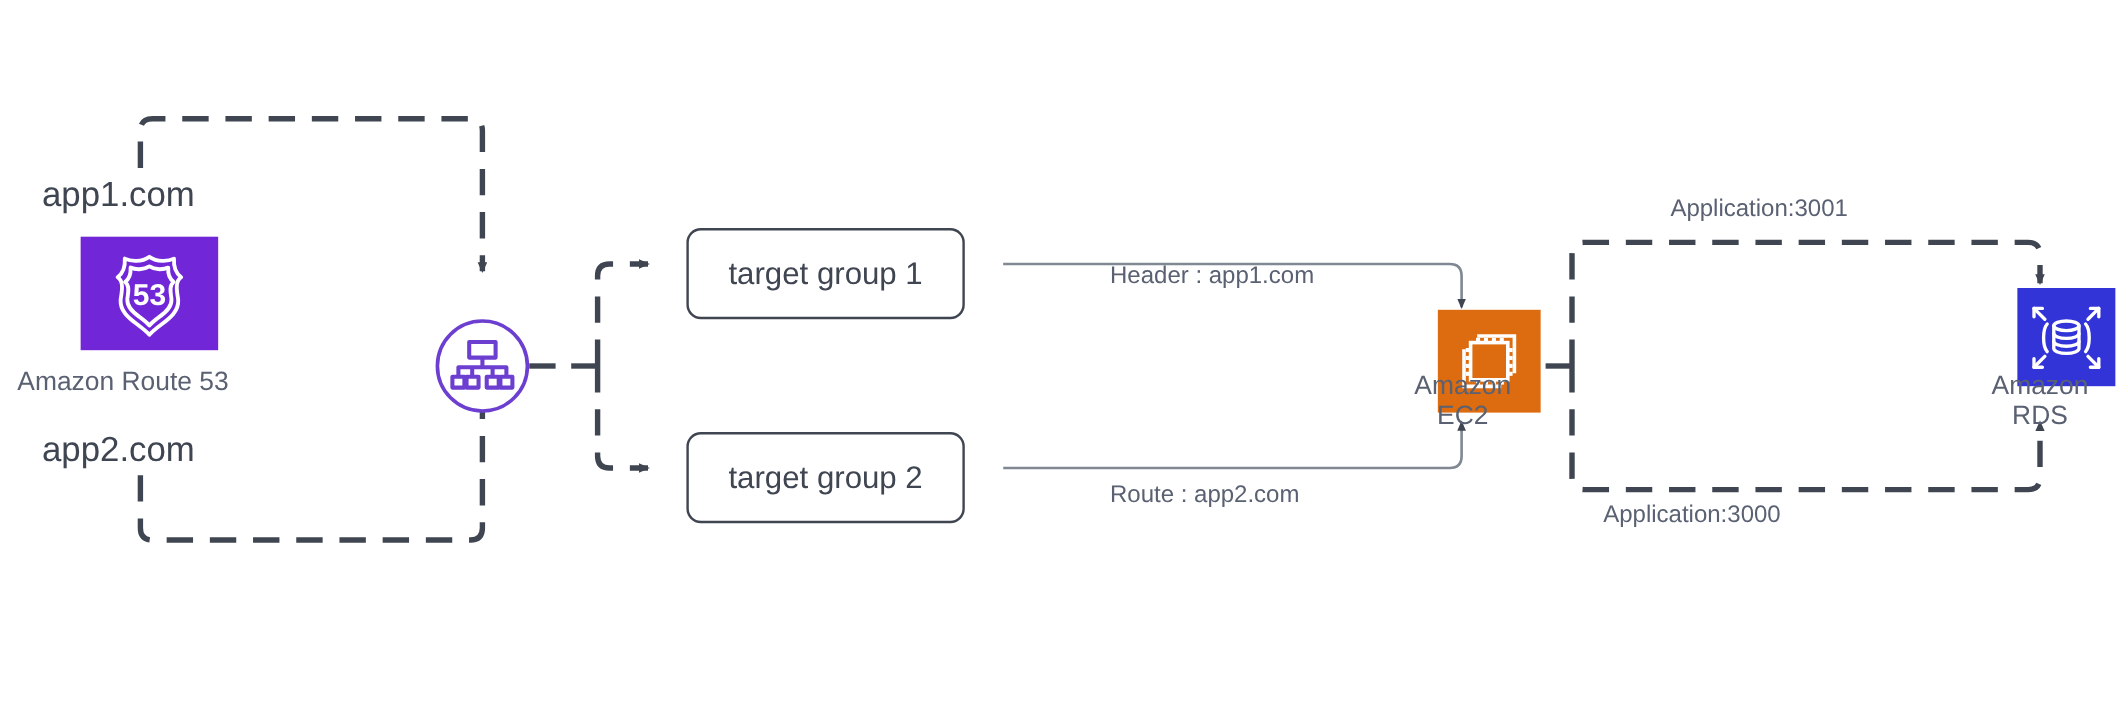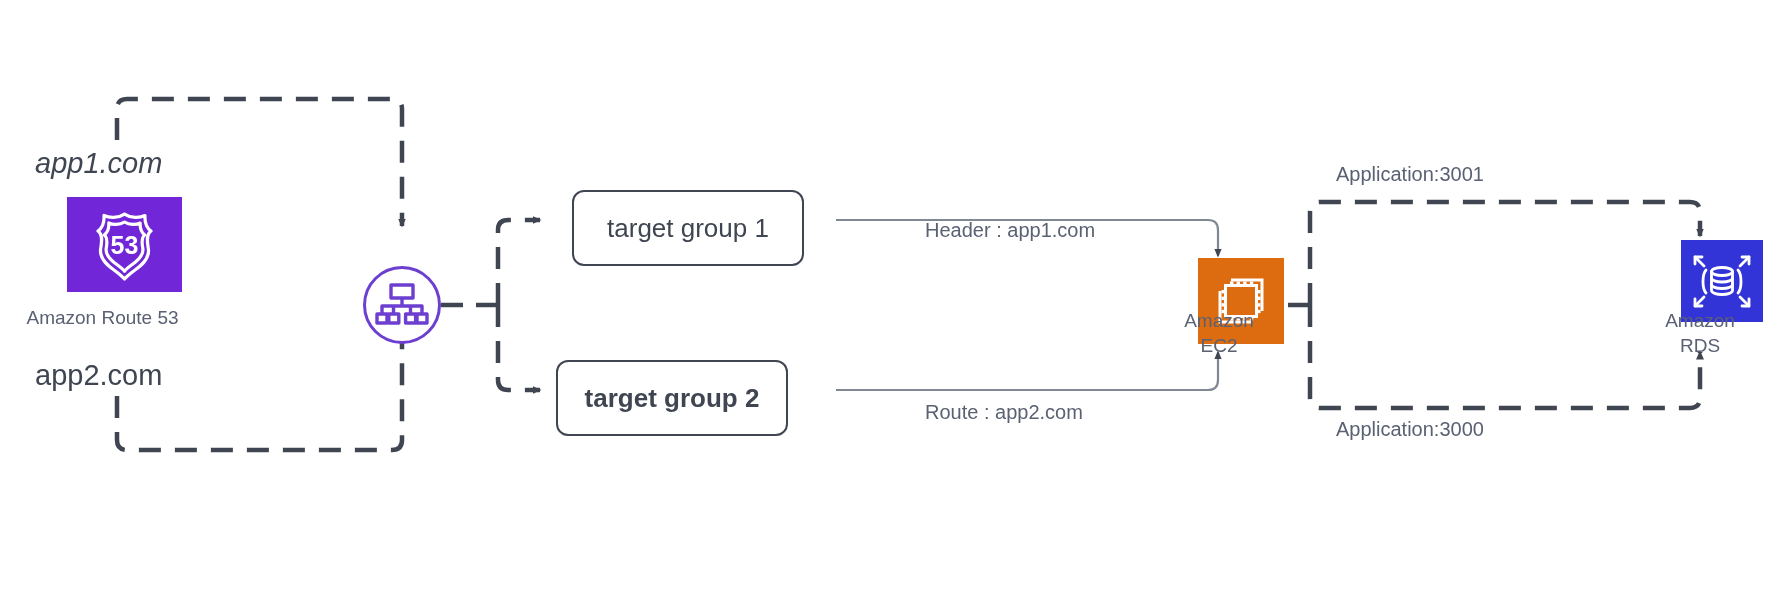--- a/index.html
+++ b/index.html
@@ -31,21 +31,21 @@
     padding-left: 22px;
   }
   .icon-tile {
     width: 115px;
     height: 95px;
     display: block;
   }
   .icon-caption {
     position: absolute;
     text-align: center;
-    font-size: 19px;
+    font-size: 22px;
     color: #5a6172;
     line-height: 25px;
     white-space: pre-line;
   }
   .domain-label {
     position: absolute;
     font-size: 29px;
     color: #3f4551;
     white-space: nowrap;
   }
@@ -128,21 +128,21 @@
 
     <path d="M1253,305 L1288,305" fill="none" stroke="#3F4551" stroke-width="4.5" stroke-dasharray="22,14"></path>
 
     <g>
       <path d="M1310,305 L1310,212 Q1310,202 1320,202 L1690,202 Q1700,202 1700,212 L1700,236" fill="none" stroke="#3F4551" stroke-width="4.5" stroke-dasharray="22,14" marker-end="url(#arrowDark)"></path>
       <path d="M1310,305 L1310,398 Q1310,408 1320,408 L1690,408 Q1700,408 1700,398 L1700,352" fill="none" stroke="#3F4551" stroke-width="4.5" stroke-dasharray="22,14" marker-end="url(#arrowDark)"></path>
       <path d="M1288,305 L1310,305" fill="none" stroke="#3F4551" stroke-width="4.5"></path>
     </g>
   </svg>
 
-  <div class="domain-label" style="left:35px; top:147px;font-style:italic;">app1.com</div>
+  <div class="domain-label" style="left:35px; top:147px;">app1.com</div>
   <div class="domain-label" style="left:35px; top:359px;">app2.com</div>
 
   <div class="node" style="left:45px; top:197px;">
     <svg class="icon-tile" width="115" height="95" viewBox="0 0 115 95" xmlns="http://www.w3.org/2000/svg">
       <rect x="0" y="0" width="115" height="95" fill="#7127D8"></rect>
       <g fill="none" stroke="#ffffff" stroke-width="3.2" stroke-linejoin="round">
         <path d="M57.5,17 C51,21.5 42,21 37,18.5 C37.5,26 35,31 31,34
                  C37,38 34,48 33.5,53 C33,62 40,68 47,73
                  C51,76 55,79 57.5,82 C60,79 64,76 68,73
                  C75,68 82,62 81.5,53 C81,48 78,38 84,34
@@ -170,21 +170,21 @@
         <rect x="14.8" y="32" width="10" height="9"></rect>
         <rect x="31.6" y="32" width="10" height="9"></rect>
         <rect x="43" y="32" width="10" height="9"></rect>
       </g>
     </svg>
   </div>
 
   <div class="tg-box" style="left:572px; top:190px;">
     <span>target group 1</span>
   </div>
-  <div class="tg-box" style="left:556px; top:360px;font-weight:bold;">
+  <div class="tg-box" style="left:572px; top:360px;">
     <span>target group 2</span>
   </div>
 
   <div class="edge-label" style="left:925px; top:181px;margin-top:38px;">Header : app1.com</div>
   <div class="edge-label" style="left:925px; top:401px;">Route : app2.com</div>
 
   <div class="node" style="left:1176px; top:258px;">
     <svg width="86" height="86" viewBox="0 0 86 86" xmlns="http://www.w3.org/2000/svg">
       <rect x="0" y="0" width="86" height="86" fill="#DD6B10"></rect>
       <g fill="none" stroke="#ffffff" stroke-width="3">
@@ -236,16 +236,16 @@
         <path d="M23,57 L14,66"></path>
         <path d="M14,66 L21,66 M14,66 L14,59"></path>
         <path d="M59,57 L68,66"></path>
         <path d="M68,66 L68,59 M68,66 L61,66"></path>
       </g>
     </svg>
   </div>
   <div class="icon-caption" style="left:1600px; top:308px; width:200px;">Amazon
 RDS</div>
 
-  <div class="edge-label" style="left:1336px; top:163px;">Application:3001</div>
+  <div class="edge-label" style="left:1392px; top:163px;">Application:3001</div>
   <div class="edge-label" style="left:1336px; top:418px;">Application:3000</div>
 
 </div>
 
 </body></html>

